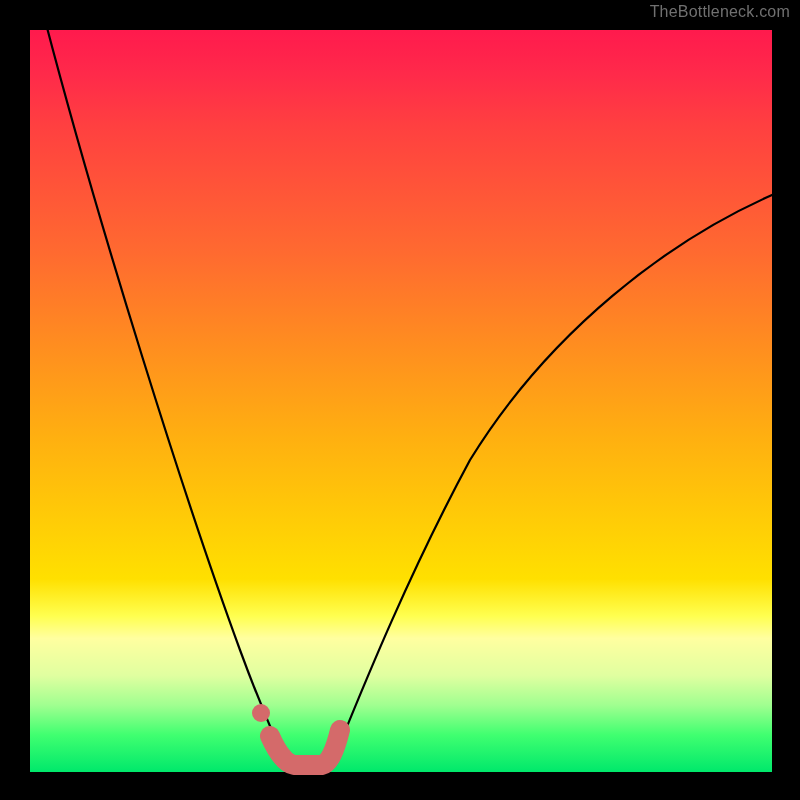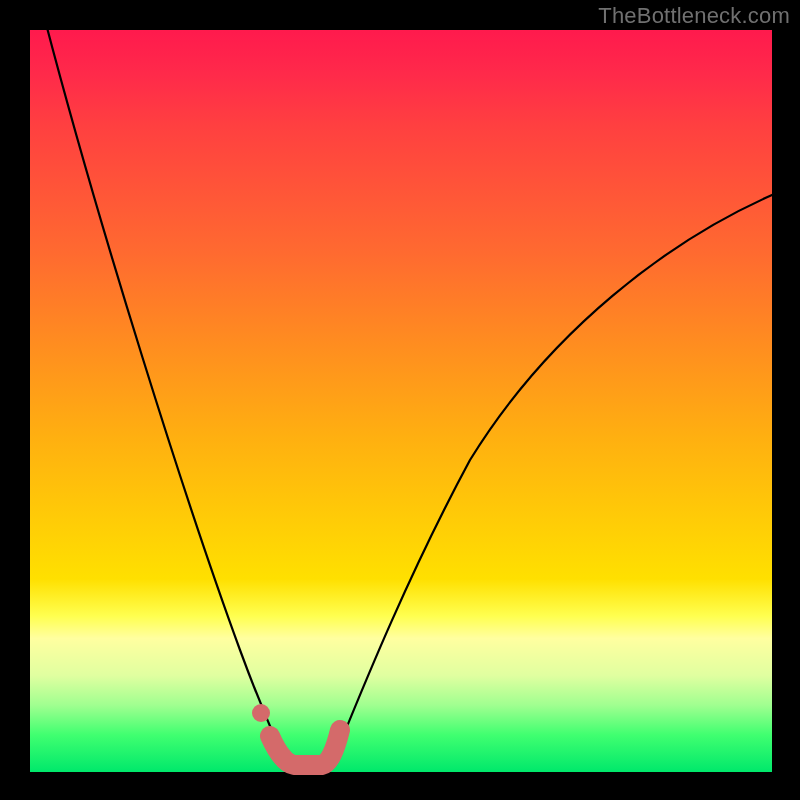--- a/index.html
+++ b/index.html
@@ -39,21 +39,21 @@
       #a0ff90 91%,
       #40ff70 95%,
       #00e86b 100%
     );
   }
   .watermark {
     position: absolute;
     top: 3px;
     right: 10px;
     color: #707070;
-    font-size: 22px;
+    font-size: 16px;
     letter-spacing: 0.2px;
     font-weight: 500;
     text-align: center;
   }
   svg.curve {
     position: absolute;
     left: 30px;
     top: 30px;
     width: 742px;
     height: 742px;

